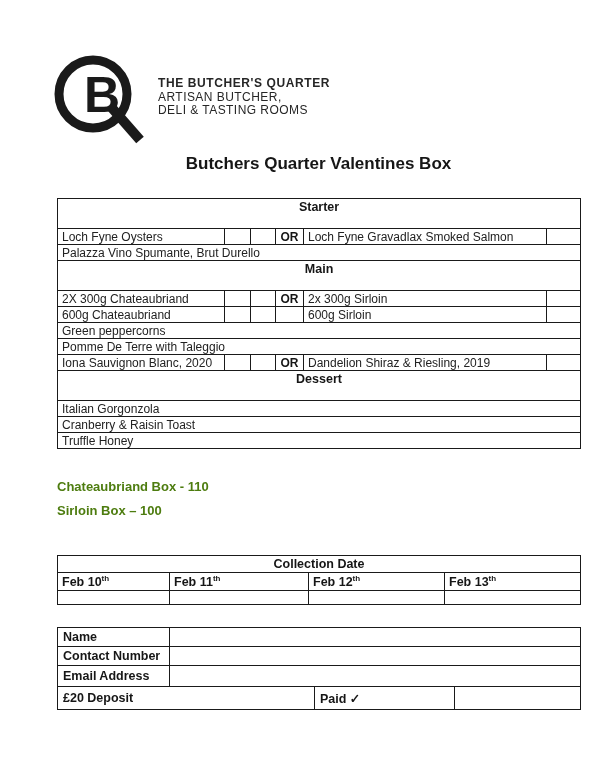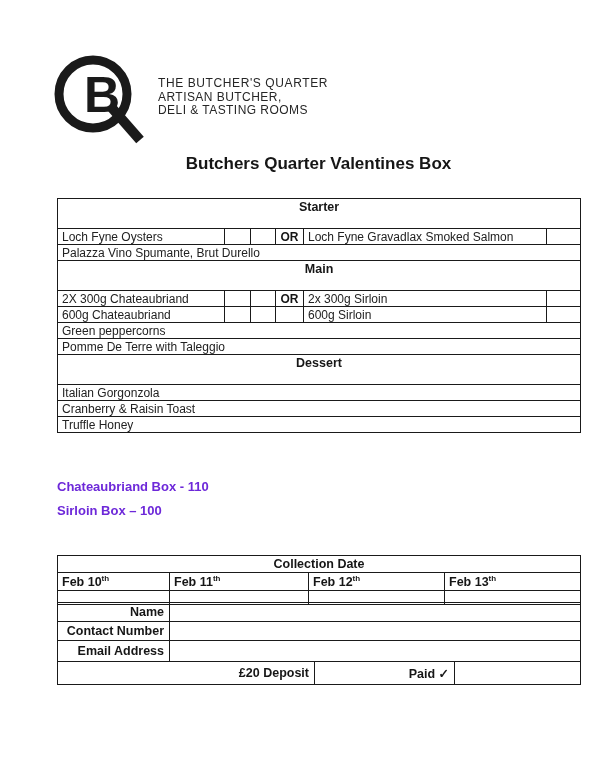--- a/index.html
+++ b/index.html
@@ -13,21 +13,21 @@
     overflow: hidden;
   }
 
   
   .logo { position: absolute; left: 54px; top: 51px; }
   .brand {
     position: absolute; left: 158px; top: 77px;
     font-size: 12px; line-height: 13.5px; letter-spacing: 0.45px;
     color: #262626; white-space: nowrap;
   }
-  .brand .b1 { font-weight: normal; letter-spacing: 0.6px; }
+  .brand .b1 { font-weight: bold; letter-spacing: 0.6px; }
 
   
   .title {
     position: absolute; left: 57px; top: 154px; width: 523px;
     text-align: center; font-size: 17px; font-weight: bold; color: #161616;
   }
 
   
   table { border-collapse: collapse; table-layout: fixed; width: 523px; }
   td {
@@ -40,33 +40,33 @@
   
   .menu { position: absolute; left: 57px; top: 198px; padding-left: 40px; }
   .menu td.sec {
     font-weight: bold; text-align: center; vertical-align: top;
     font-size: 12.5px; height: 28px; padding-top: 1px; color: #161616;
   }
   .menu tr.item td { height: 15px; }
   .menu td.or { font-weight: bold; text-align: center; padding: 0 1px; color: #161616; }
 
   
-  .price { position: absolute; left: 57px; font-size: 13px; font-weight: bold; color: #6d28d9; line-height: 14px; }
+  .price { position: absolute; left: 57px; font-size: 13px; font-weight: bold; color: #4d7c0f; line-height: 14px; }
   .price.p1 { top: 480px; }
   .price.p2 { top: 504px; }
 
   
   .collection { position: absolute; left: 57px; top: 555px; }
   .collection td.hdr { text-align: center; font-weight: bold; font-size: 12.5px; height: 16px; color: #161616; }
   .collection td.date { font-weight: bold; font-size: 12.5px; height: 17px; color: #161616; }
   .collection td.slot { height: 13px; }
   sup { font-size: 8px; line-height: 0; }
 
   
-  .contact { position: absolute; left: 57px; top: 602px; text-align: right; }
+  .contact { position: absolute; left: 57px; top: 627px; }
   .contact td { font-size: 12.5px; padding: 0 5px; }
   .contact td.label { font-weight: bold; color: #161616; }
 </style>
 </head>
 <body>
 
 <div class="page">
 
   <svg class="logo" width="92" height="96" viewBox="0 0 92 96">
     <circle cx="39" cy="43" r="34" fill="none" stroke="#1a1a1a" stroke-width="9"></circle>
@@ -124,20 +124,28 @@
       <td class="or"></td>
       <td>600g Sirloin</td>
       <td></td>
     </tr>
     <tr class="item">
           <td colspan="6">Green peppercorns</td>
         </tr>
     <tr class="item">
           <td colspan="6">Pomme De Terre with Taleggio</td>
         </tr>
+    <tr class="item">
+      <td>Iona Sauvignon Blanc, 2020</td>
+      <td></td>
+      <td></td>
+      <td class="or">OR</td>
+      <td>Dandelion Shiraz &amp; Riesling, 2019</td>
+      <td></td>
+    </tr>
     <tr>
           <td class="sec" colspan="6">Dessert</td>
         </tr>
     <tr class="item">
           <td colspan="6">Italian Gorgonzola</td>
         </tr>
     <tr class="item">
           <td colspan="6">Cranberry &amp; Raisin Toast</td>
         </tr>
     <tr class="item">

